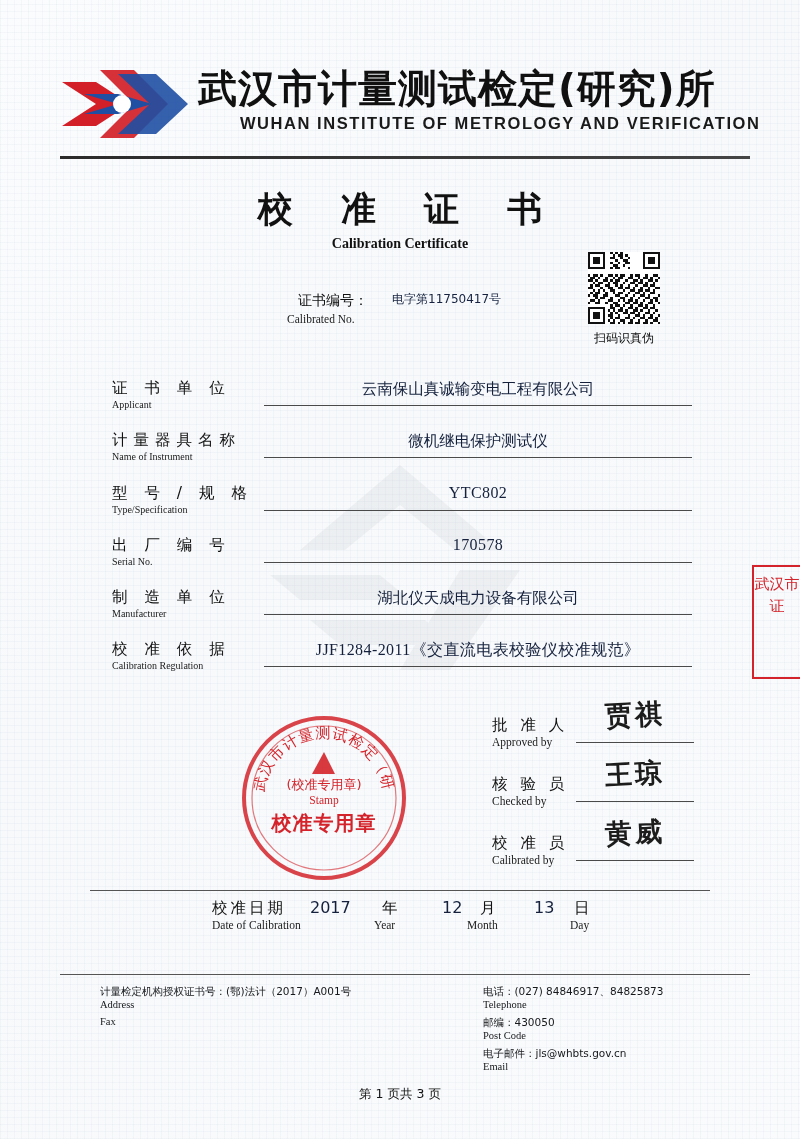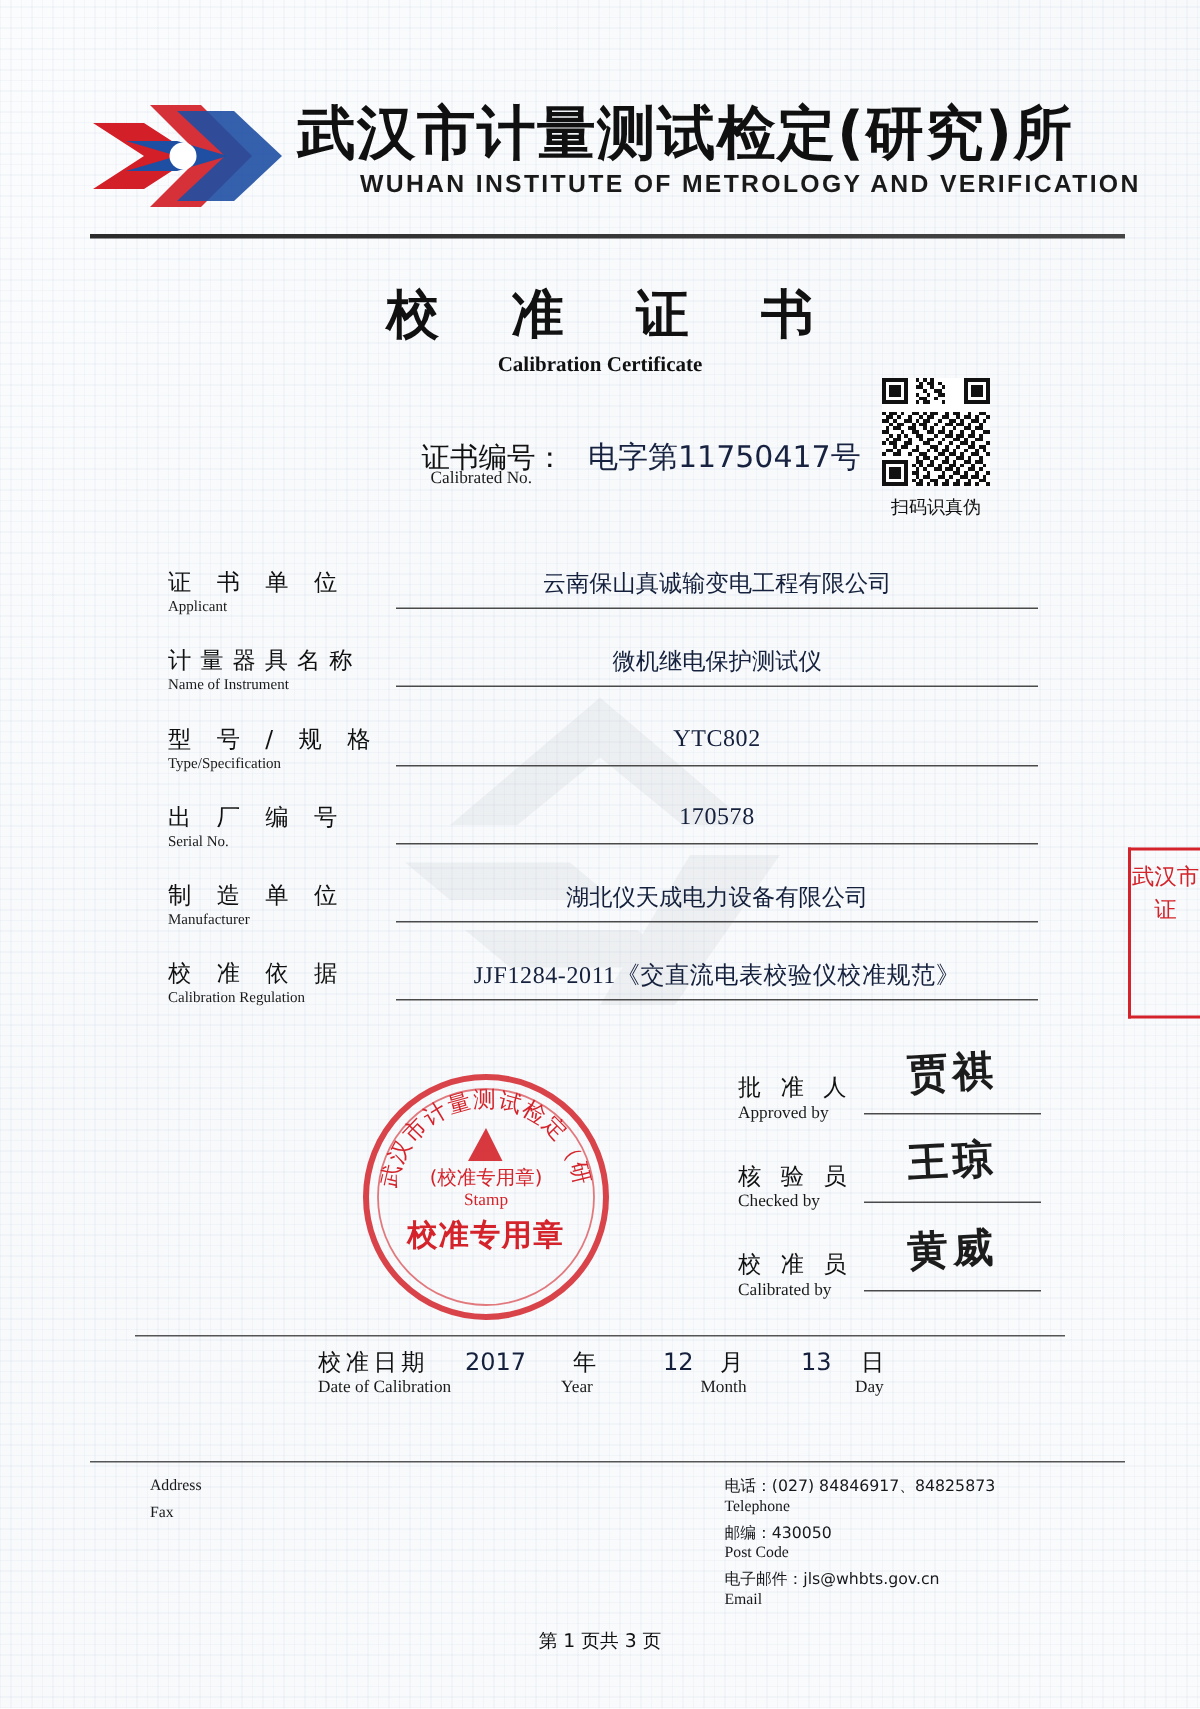--- a/index.html
+++ b/index.html
@@ -98,31 +98,31 @@
     width: 800px;
     text-align: center;
     font-size: 14px;
     font-weight: bold;
     color: #111;
     font-family: "Liberation Serif", serif;
   }
   
   .certno-label-cn {
     position: absolute;
-    left: 281px;
+    left: 298px;
     top: 292px;
-    font-size: 19px;
+    font-size: 14px;
     color: #111;
     font-family: "DejaVu Sans", sans-serif;
   }
   .certno-value {
     position: absolute;
     left: 392px;
     top: 291px;
-    font-size: 20px;
+    font-size: 12px;
     color: #16223f;
     font-family: "DejaVu Sans", sans-serif;
   }
   .certno-label-en {
     position: absolute;
     left: 287px;
     top: 313px;
     font-size: 11.5px;
     color: #1a1a1a;
     font-family: "Liberation Serif", serif;
@@ -735,20 +735,21 @@
     <div class="dunit-cn" style="left:368px">月</div>
     <div class="dunit-en" style="left:355px">Month</div>
     <div class="dnum" style="left:422px">13</div>
     <div class="dunit-cn" style="left:462px">日</div>
     <div class="dunit-en" style="left:458px">Day</div>
   </div>
 
   <div class="footer-rule"></div>
 
   <div class="footer footer-left">
+    <span class="cn">计量检定机构授权证书号：(鄂)法计（2017）A001号</span>
     <span class="en">Address</span>
     <span class="en">Fax</span>
   </div>
 
   <div class="footer footer-right">
     <span class="cn">电话：(027) 84846917、84825873</span>
     <span class="en">Telephone</span>
     <span class="cn">邮编：430050</span>
     <span class="en">Post Code</span>
     <span class="cn">电子邮件：jls@whbts.gov.cn</span>

